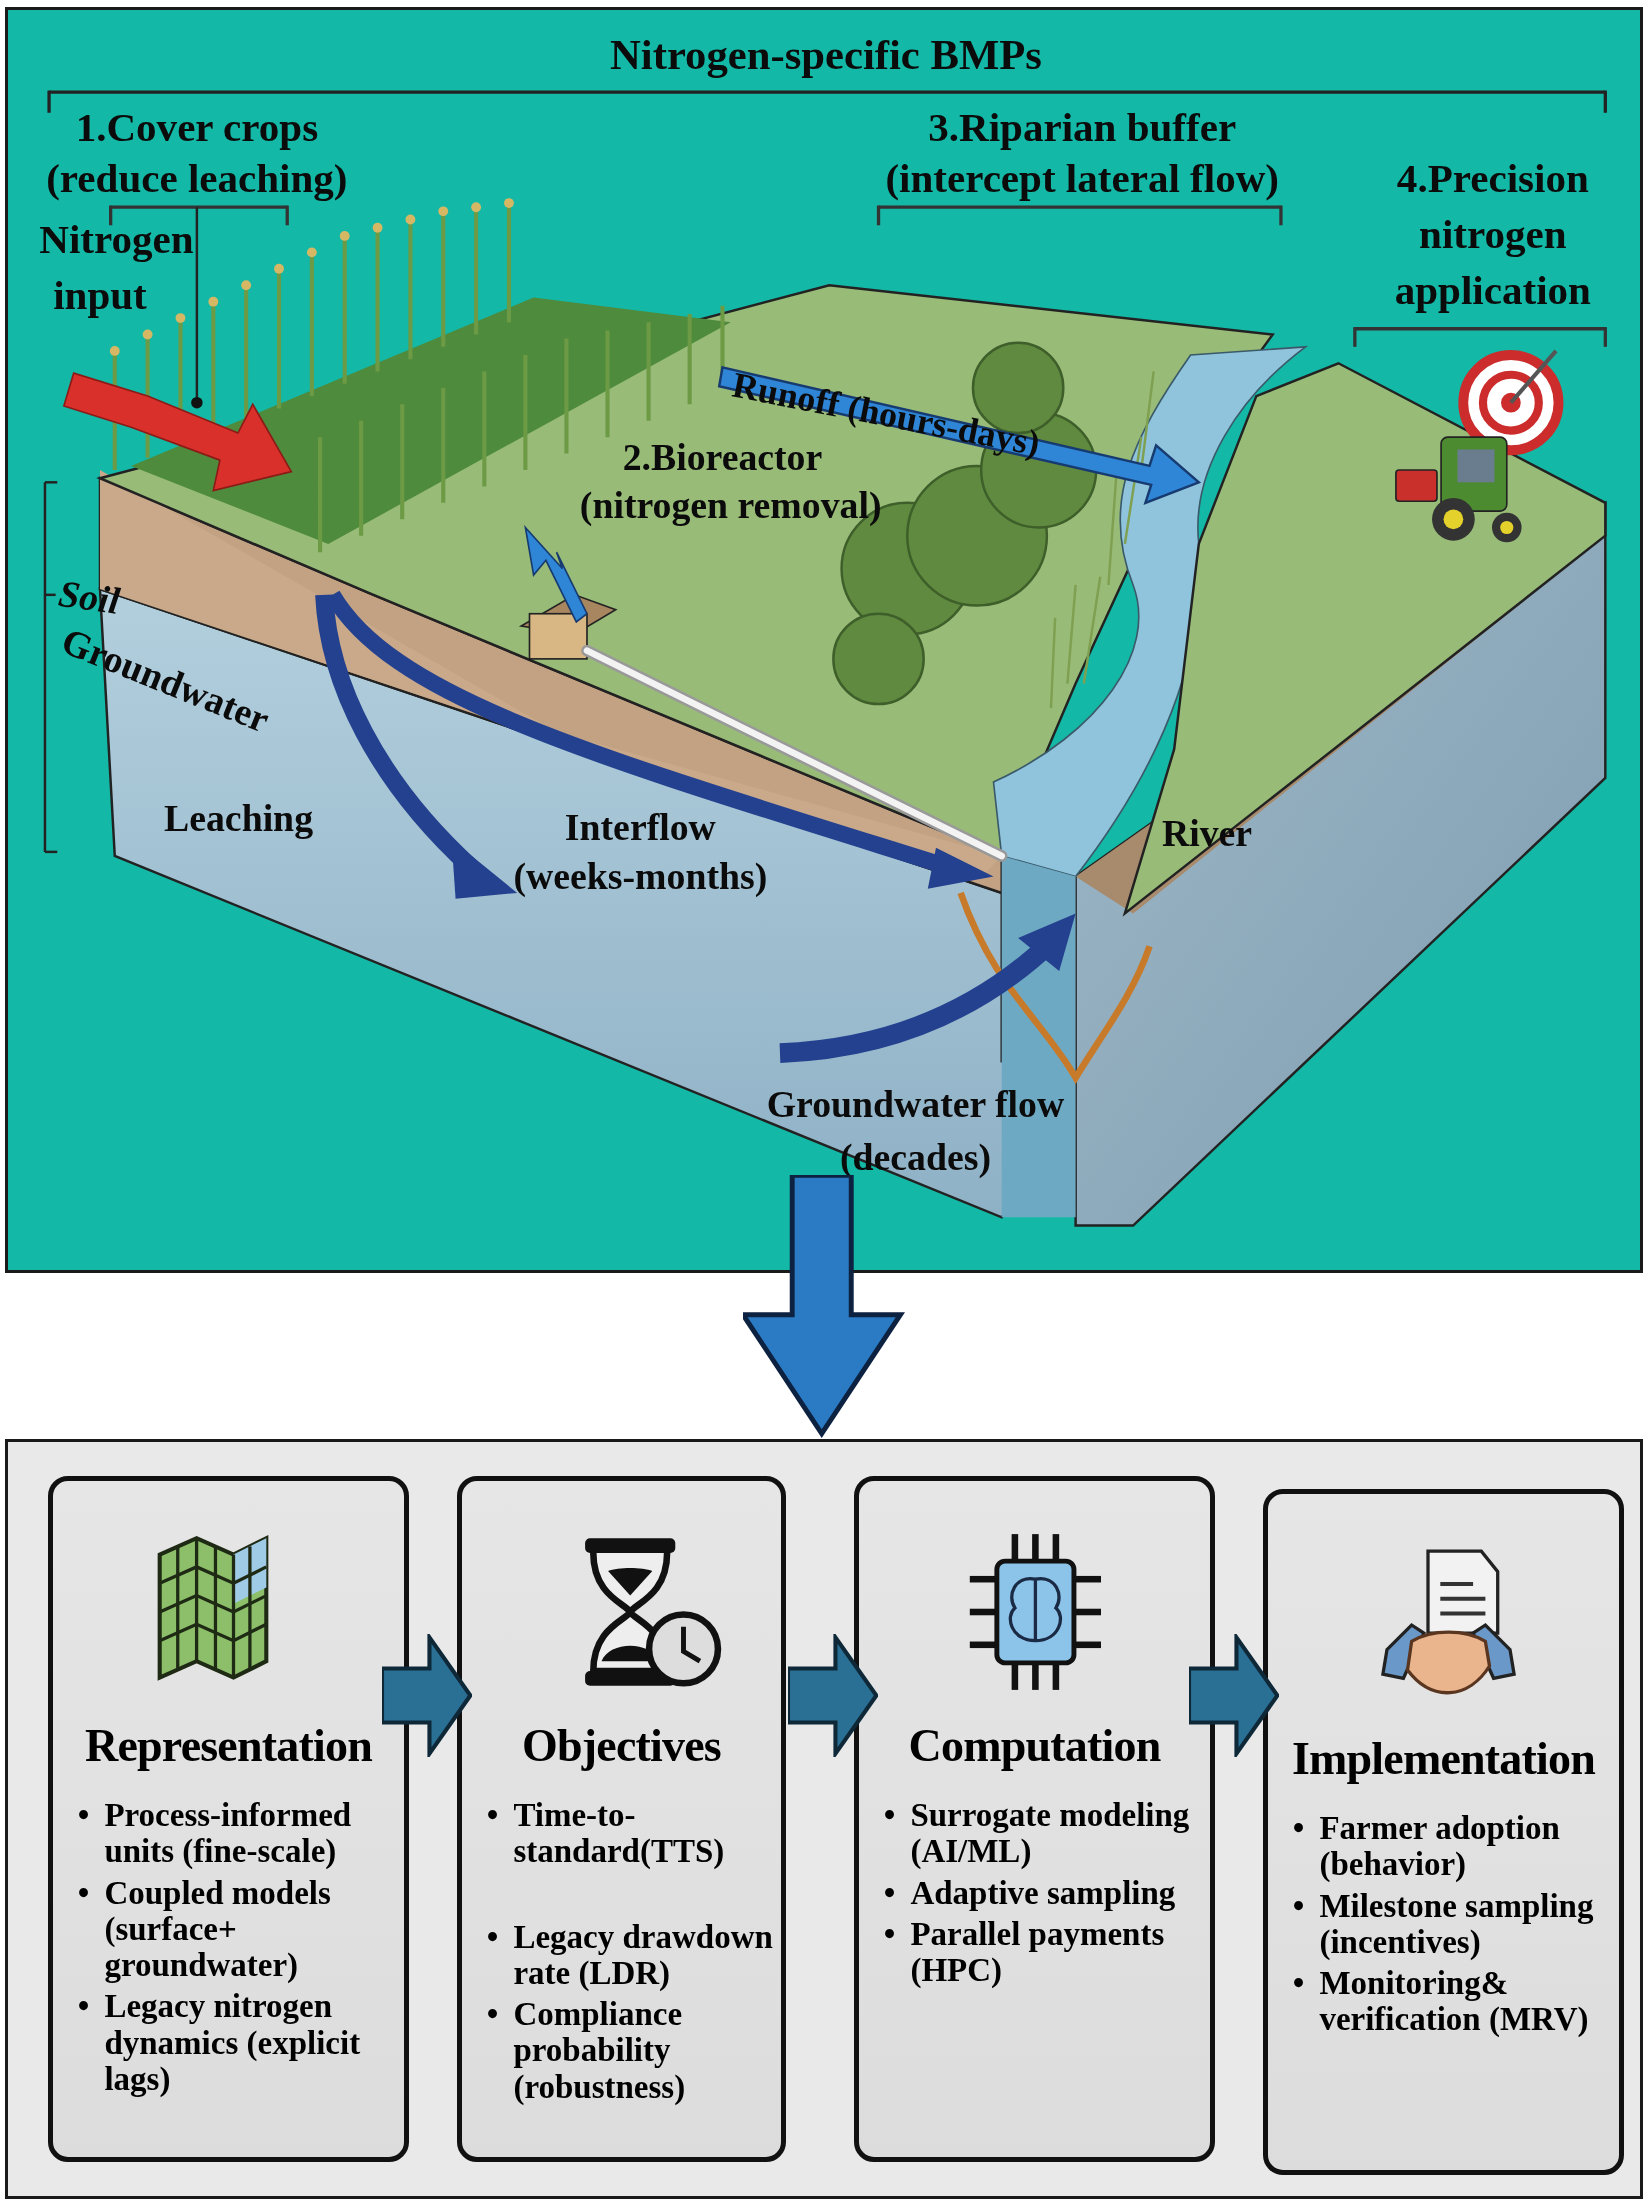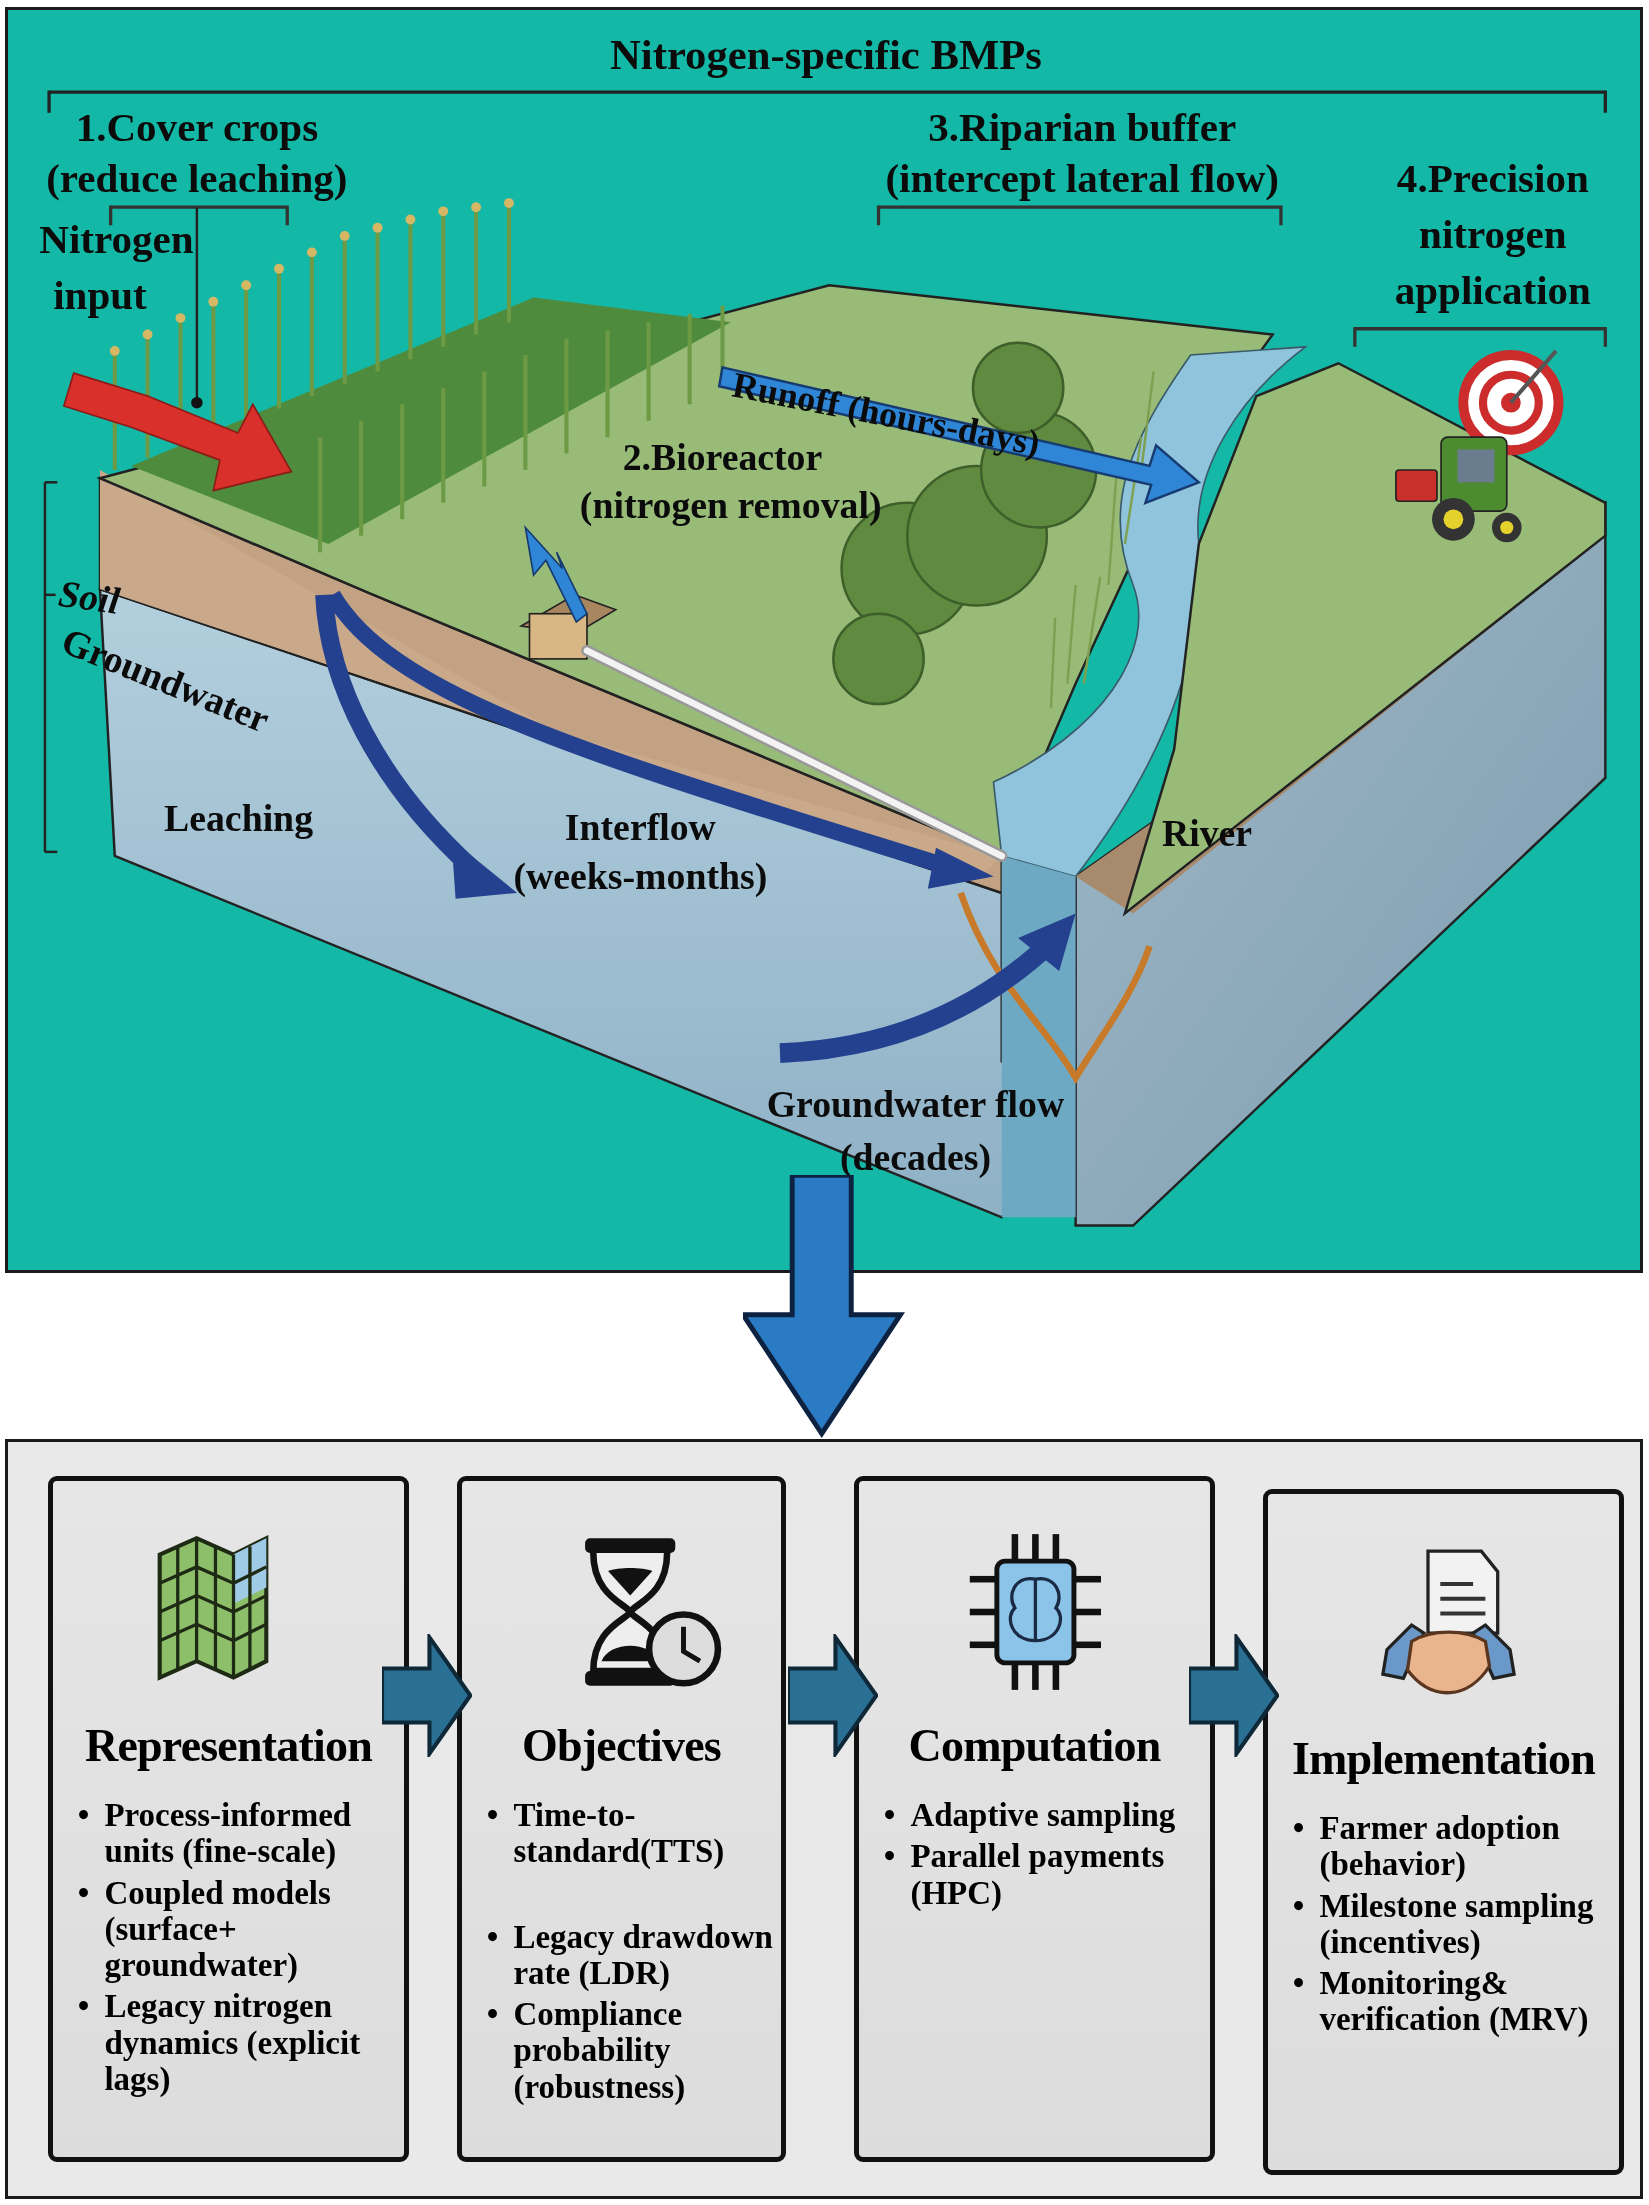--- a/index.html
+++ b/index.html
@@ -1,21 +1,21 @@
 <!DOCTYPE html>
 <html style="font-size:13px"><head>
 <meta charset="utf-8">
 <style>
   html, body { margin:0; padding:0; background:#ffffff; }
   body { width:1649px; height:2205px; position:relative; font-family:"Liberation Serif", serif; overflow:hidden; }
   .panel { position:absolute; border:3.3px solid #1a1a1a; box-sizing:border-box; background:#14b8a6; }
   #top-panel { left:5px; top:6.6px; width:1638px; height:1266px; }
   #bottom-panel { left:5px; top:1439px; width:1638px; height:760px; background:#e9e9e9; }
   svg text { font-family:"Liberation Serif", serif; font-weight:bold; fill:#0b0b0b; }
-  .card { position:absolute; top:1476px; height:686px; border:5.7px solid #111; border-radius:9px; box-sizing:border-box; background:linear-gradient(#e6e6e6,#dcdcdc); }
+  .card { position:absolute; top:1476px; height:686px; border:5.7px solid #111; border-radius:20px; box-sizing:border-box; background:linear-gradient(#e6e6e6,#dcdcdc); }
   .card-title { position:absolute; left:0; right:0; top:238px; text-align:center; font-weight:bold; font-size:46px; letter-spacing:-0.8px; }
   .bullets { position:absolute; left:21.4px; right:8.2px; top:316px; margin:0; padding:0; list-style:none; }
   .bullets li { position:relative; padding-left:30px; font-weight:bold; font-size:33px; line-height:1.1; margin-bottom:5px; }
   .bullets li::before { content:"•"; position:absolute; left:3.3px; top:0; }
   .icon-box { position:absolute; left:0; right:0; top:49px; height:164px; }
   .flow-arrow { position:absolute; top:1634px; width:90px; height:123px; }
 </style>
 </head>
 <body>
 
@@ -230,20 +230,21 @@
         <line x1="260" y1="60" x2="295" y2="60"></line>
           <line x1="260" y1="100" x2="295" y2="100"></line>
           <line x1="260" y1="140" x2="295" y2="140"></line>
       </g>
       <rect x="168" y="38" width="94" height="124" rx="10" fill="#8cc3e8" stroke="#111" stroke-width="6"></rect>
       <path d="M215,60 C190,55 180,80 190,95 C178,105 185,135 215,135 C245,135 252,105 240,95 C250,80 240,55 215,60 Z M215,60 L215,135" fill="none" stroke="#1a2a44" stroke-width="4"></path>
     </svg>
   </div>
   <div class="card-title">Computation</div>
   <ul class="bullets">
+    <li>Surrogate modeling (AI/ML)</li>
     <li>Adaptive sampling</li>
     <li>Parallel payments (HPC)</li>
   </ul>
 </div>
 
 <div class="card" style="left:1263px;width:361px;margin-top:13px;">
   <div class="icon-box">
     <svg width="361" height="164" viewBox="0 0 440 200">
       <path d="M195,10 L260,10 L280,35 L280,110 L195,110 Z" fill="#f2f2f2" stroke="#222" stroke-width="4"></path>
       <g stroke="#333" stroke-width="5">

